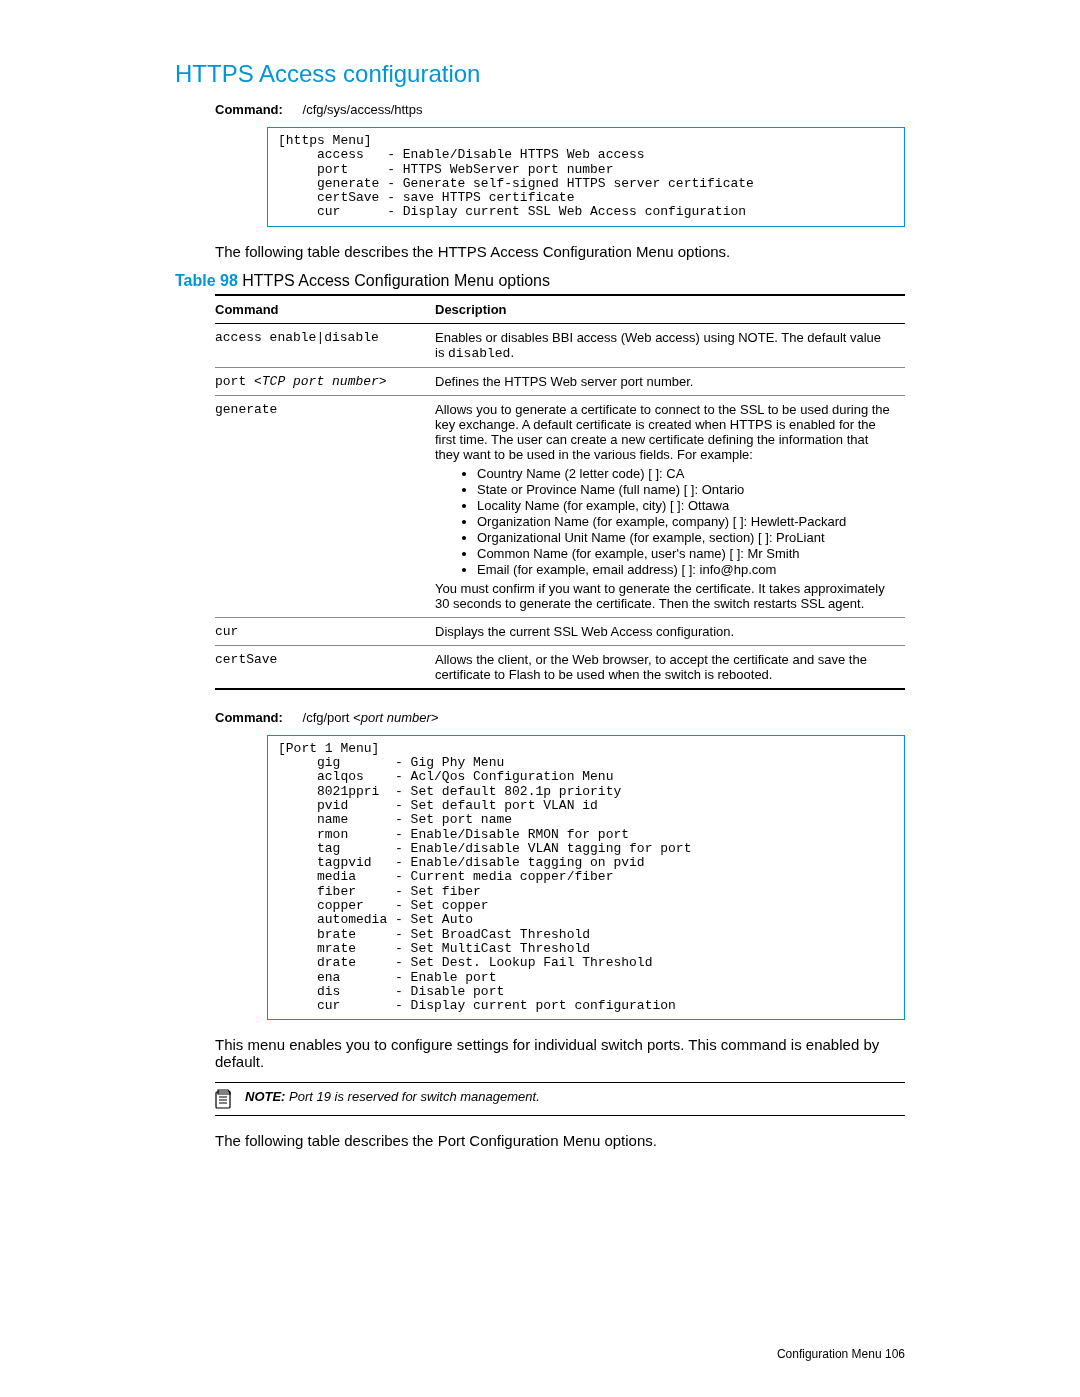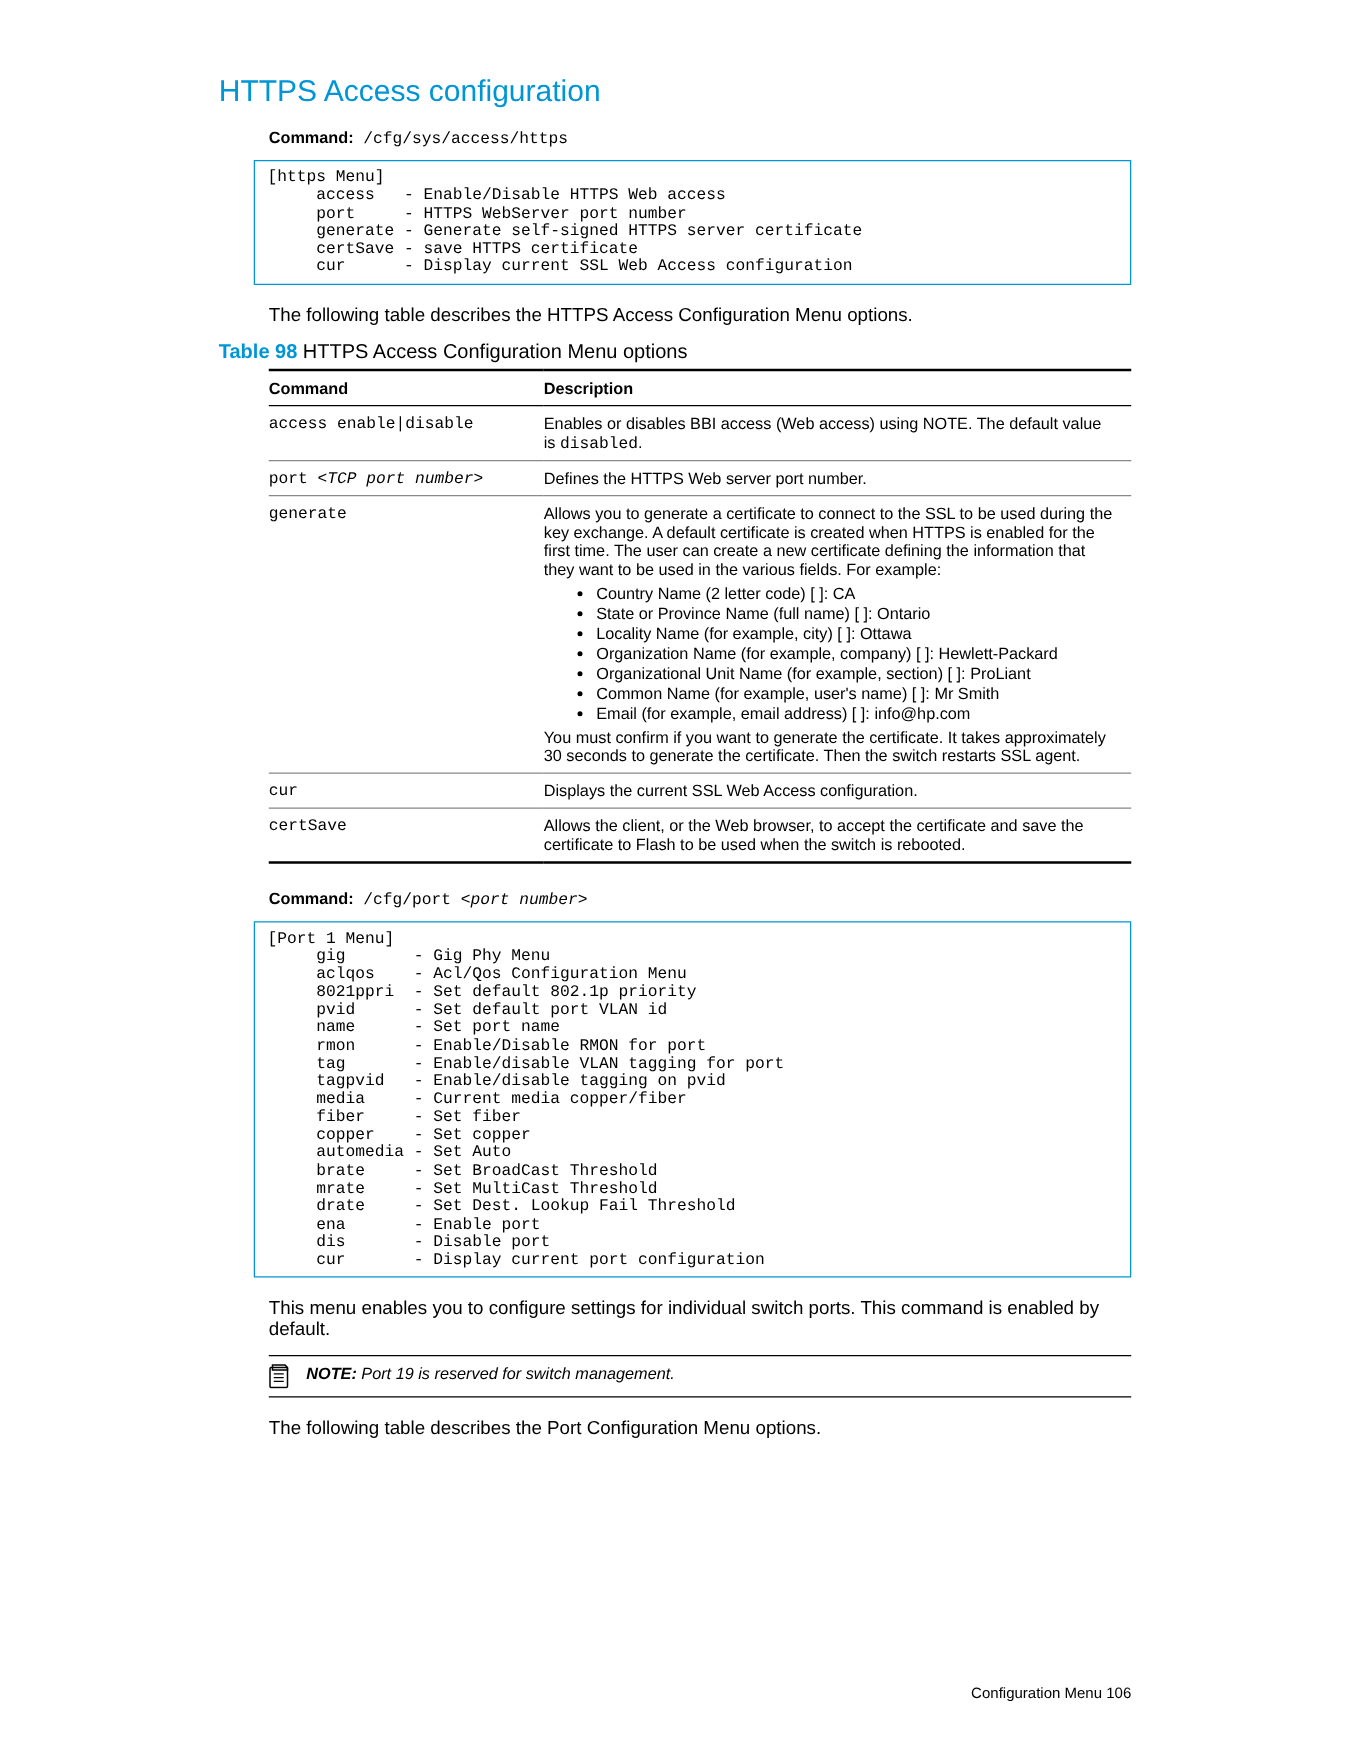--- a/index.html
+++ b/index.html
@@ -26,26 +26,26 @@
   }
   h2.section-title.first { margin-top: 0; }
   h2.section-title.second { margin-top: 34px; }
   .command-line {
     margin-left: 40px;
     margin-bottom: 10px;
     font-size: 13px;
   }
   .command-line .label { font-weight: bold; }
   .command-line .code {
-    font-family: Liberation Mono, monospace;
-    margin-left: 4px;
+    font-family: Liberation Sans, sans-serif;
+    margin-left: 16px;
   }
   .command-line .code .ital { font-style: italic; }
   .menu-box {
-    margin-left: 28px;
+    margin-left: 92px;
     margin-right: 0;
     border: 1px solid #0096D6;
     padding: 6px 10px;
     font-family: "Courier New", monospace;
     font-size: 13px;
     line-height: 1.1;
     white-space: pre;
     margin-bottom: 16px;
   }
   .body-text {

